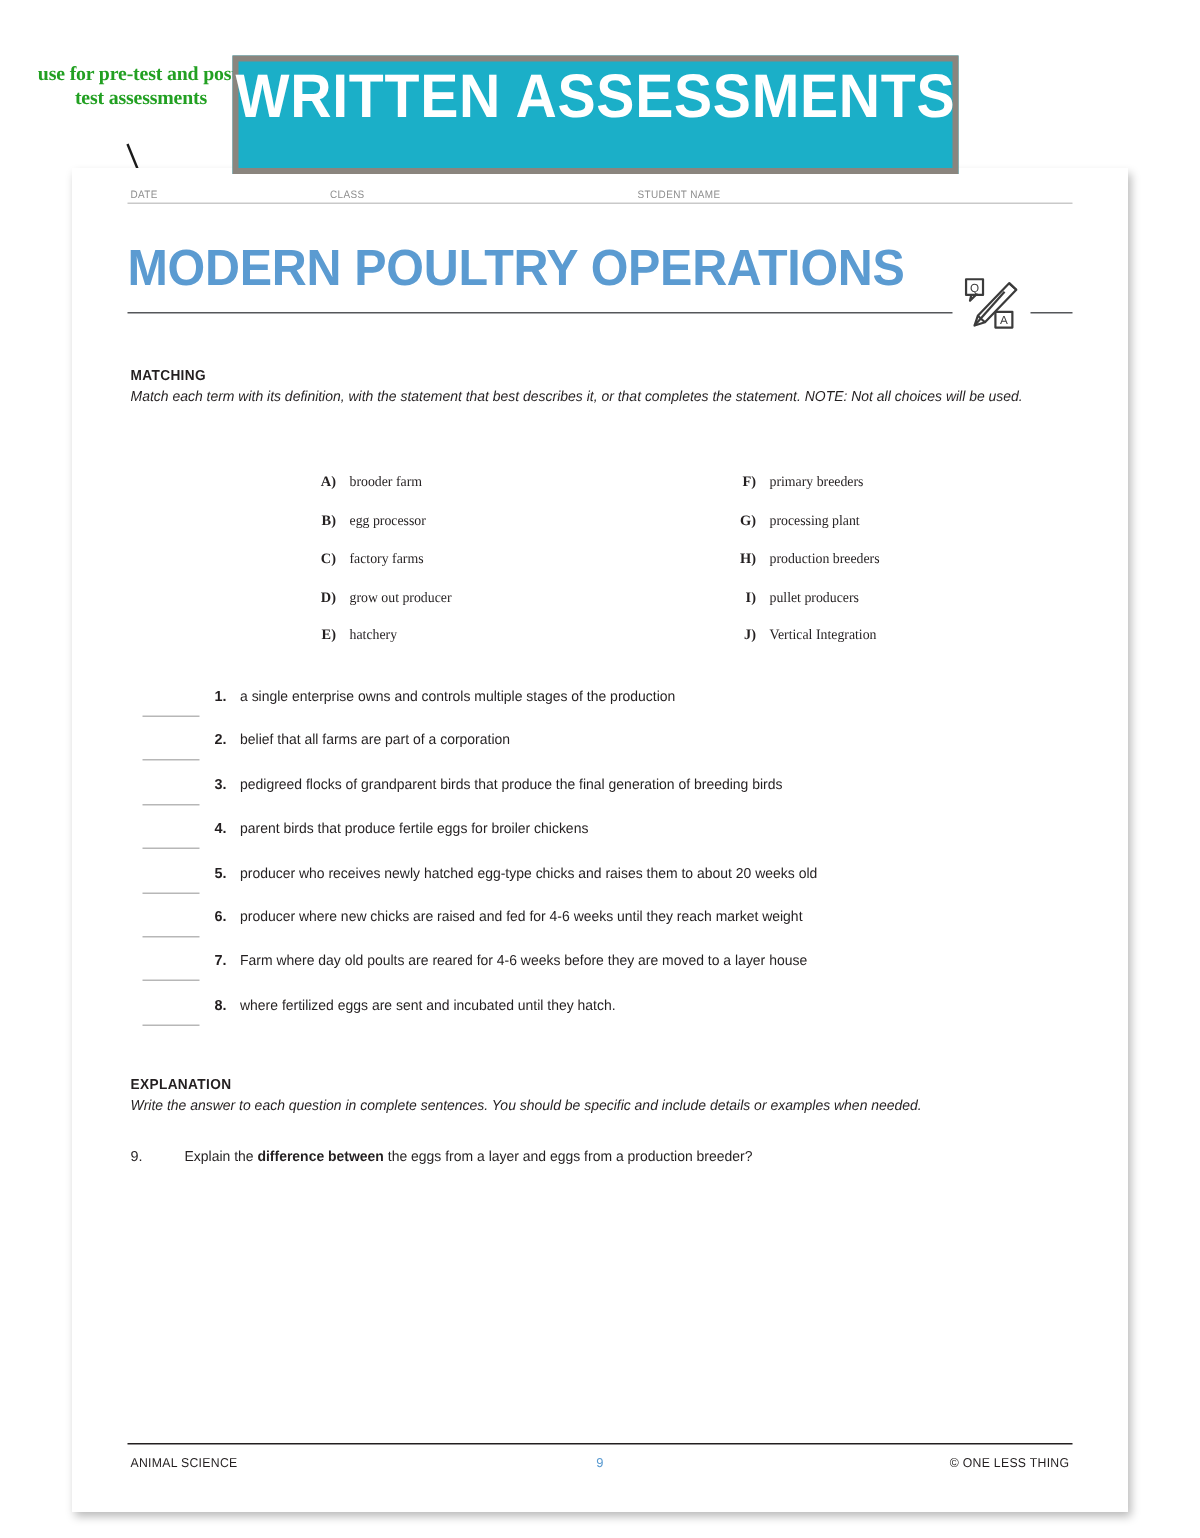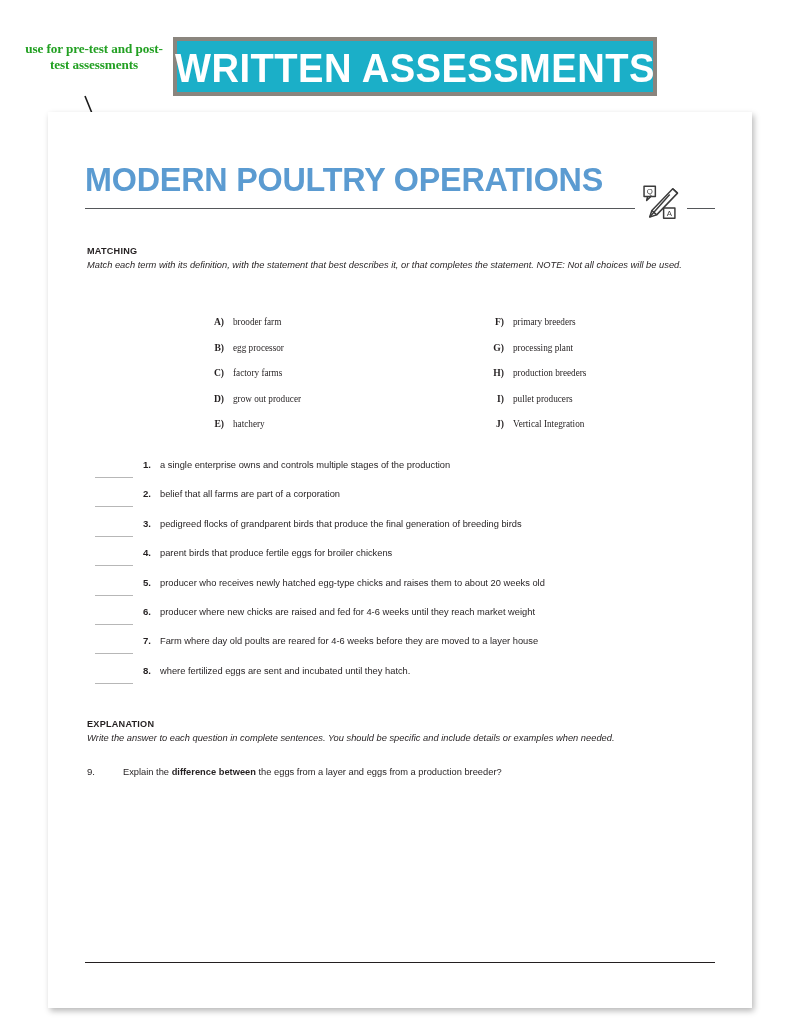--- a/index.html
+++ b/index.html
@@ -36,27 +36,27 @@
   }
   #annot-answerkey {
     left: 126px; top: 911px; width: 150px;
     font-size: 13.2px;
   }
   #leader-line { position: absolute; left: 78px; top: 92px; }
 
   
   #banner {
     position: absolute;
-    left: 173px; top: 37px;
-    width: 484px; height: 59px;
+    left: 155px; top: 37px;
+    width: 484px; height: 79px;
     background: #1bafc8;
     border: 4px solid #8a857e;
     box-sizing: border-box;
     display: flex;
-    align-items: flex-end;
+    align-items: flex-start;
     justify-content: center;
     z-index: 5;
   }
   #banner-text {
     color: #ffffff;
     font-family: "Liberation Sans Narrow", "Liberation Sans", sans-serif;
     font-weight: bold;
     font-size: 41px;
     letter-spacing: 0.5px;
     transform: scaleX(0.93);
@@ -289,20 +289,26 @@
 <div class="annot" id="annot-variety">a variety of questions types included</div>
 <div class="annot" id="annot-answerkey">answer key included</div>
 
 <div id="banner">
   <span id="banner-text">WRITTEN ASSESSMENTS</span>
 </div>
 
 <div id="page">
   <div id="page-inner">
 
+    <div id="fields-row">
+      <span class="field-label" id="field-date">DATE</span>
+      <span class="field-label" id="field-class">CLASS</span>
+      <span class="field-label" id="field-name">STUDENT NAME</span>
+      <div id="fields-rule"></div>
+    </div>
 
     <div id="maintitle">MODERN POULTRY OPERATIONS</div>
     <div id="title-rule"></div>
 
     <svg id="qa-icon" viewBox="0 0 46 46">
       <g fill="none" stroke="#3b3b3b" stroke-width="1.7" stroke-linejoin="round">
         <rect x="3.5" y="2.5" width="13" height="12"></rect>
         <path d="M7.5 14.5 L6.5 19 L11 14.5"></path>
         <rect x="26" y="27.5" width="13" height="12"></rect>
         <path d="M10 38 L33 12"></path>
@@ -381,15 +387,20 @@
     <div class="section-sub" id="expl-sub">Write the answer to each question in complete sentences. You should be specific and include details or examples when needed.</div>
 
     <div id="expl-items">
       <div class="expl-item">
         <span class="num">9.</span>
         <span class="txt"><span>Explain the </span><b>difference between</b><span> the eggs from a layer and eggs from a production breeder?</span></span>
       </div>
     </div>
 
     <div id="footer-rule"></div>
+    <div id="footer">
+      <span class="foot" id="foot-left">ANIMAL SCIENCE</span>
+      <span class="foot" id="foot-page">9</span>
+      <span class="foot" id="foot-right">© ONE LESS THING</span>
+    </div>
 
   </div>
 </div>
 
 </body></html>

